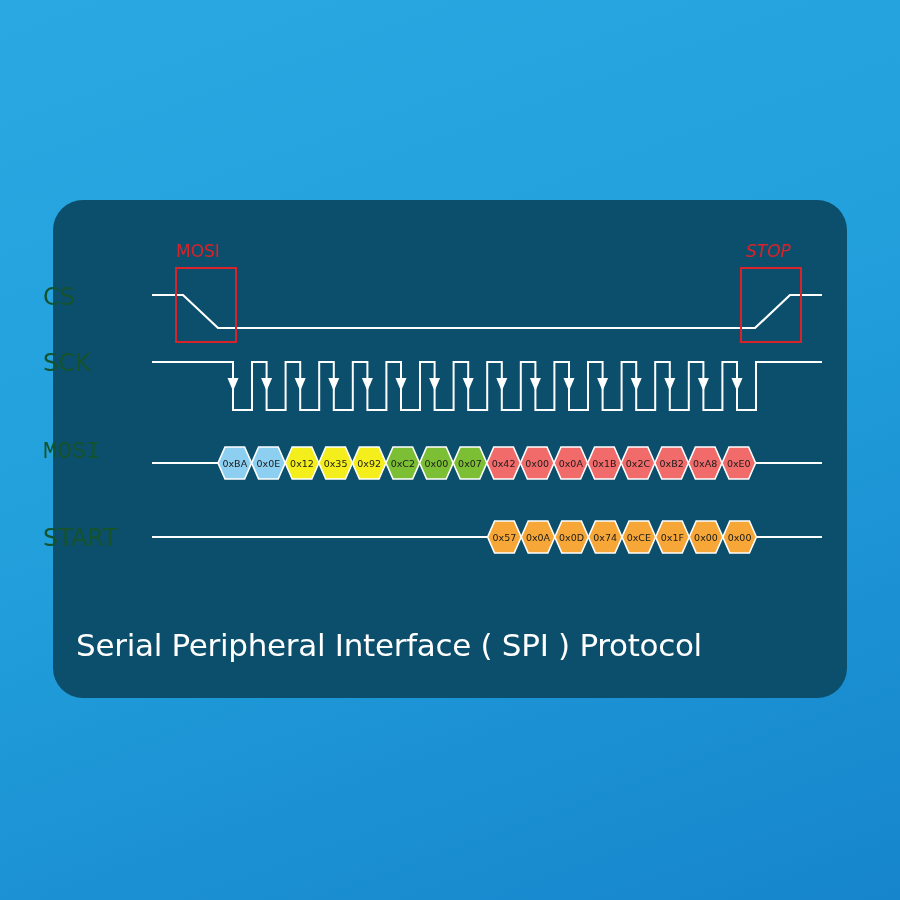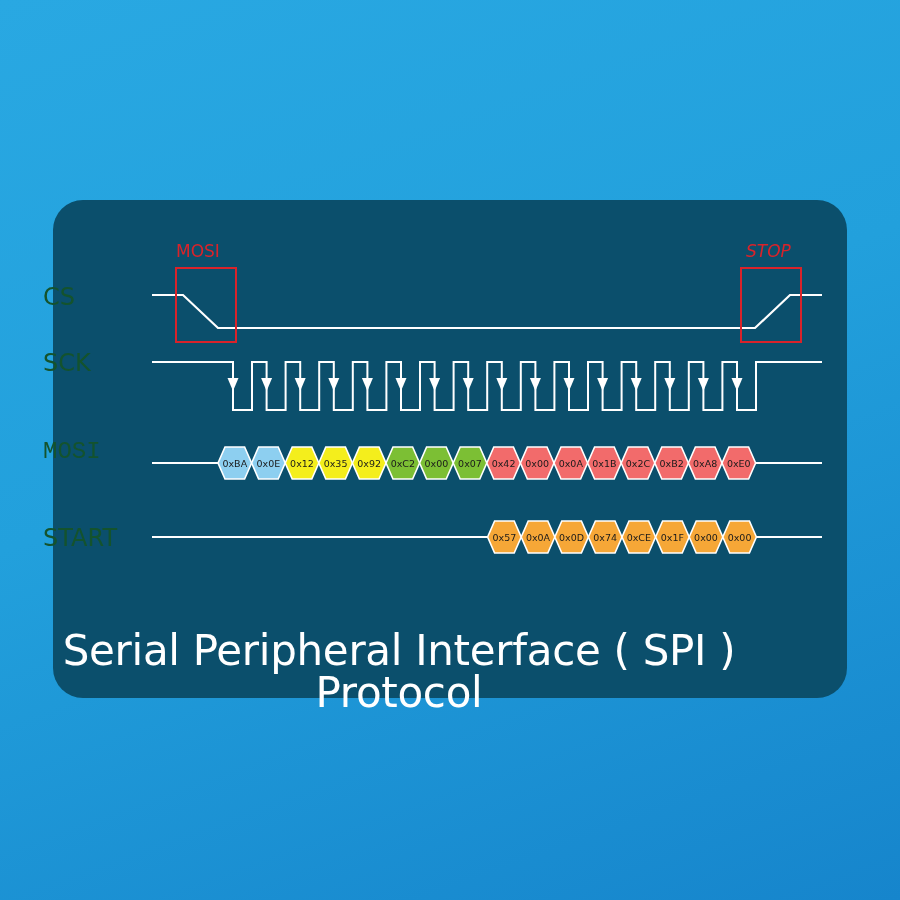--- a/index.html
+++ b/index.html
@@ -14,22 +14,22 @@
   }
   svg.diagram { position:absolute; left:0; top:0; width:900px; height:900px; }
   .sig-label {
     position:absolute; color:#14532d; font-size:24px; line-height:1;
     text-align:left; width:100px;
   }
   .marker-label {
     position:absolute; color:#d9232a; font-size:17px; line-height:1;
   }
   .title {
-    position:absolute; left:53px; width:692px; top:630px; text-align:center;
-    color:#ffffff; font-size:42px; line-height:1; letter-spacing:-0.3px;
+    position:absolute; left:43px; width:692px; top:630px; text-align:center;
+    color:#ffffff; font-size:31px; line-height:1; letter-spacing:-0.3px;
   }
   .hex-text { font-size:9.5px; fill:#1a1a1a; font-family:"DejaVu Sans", sans-serif; }
 </style>
 </head>
 <body>
 
 <div class="card"></div>
 
 <div class="sig-label" style="left:43px; top:285px;">CS</div>
 <div class="sig-label" style="left:43px; top:351px;">SCK</div>

